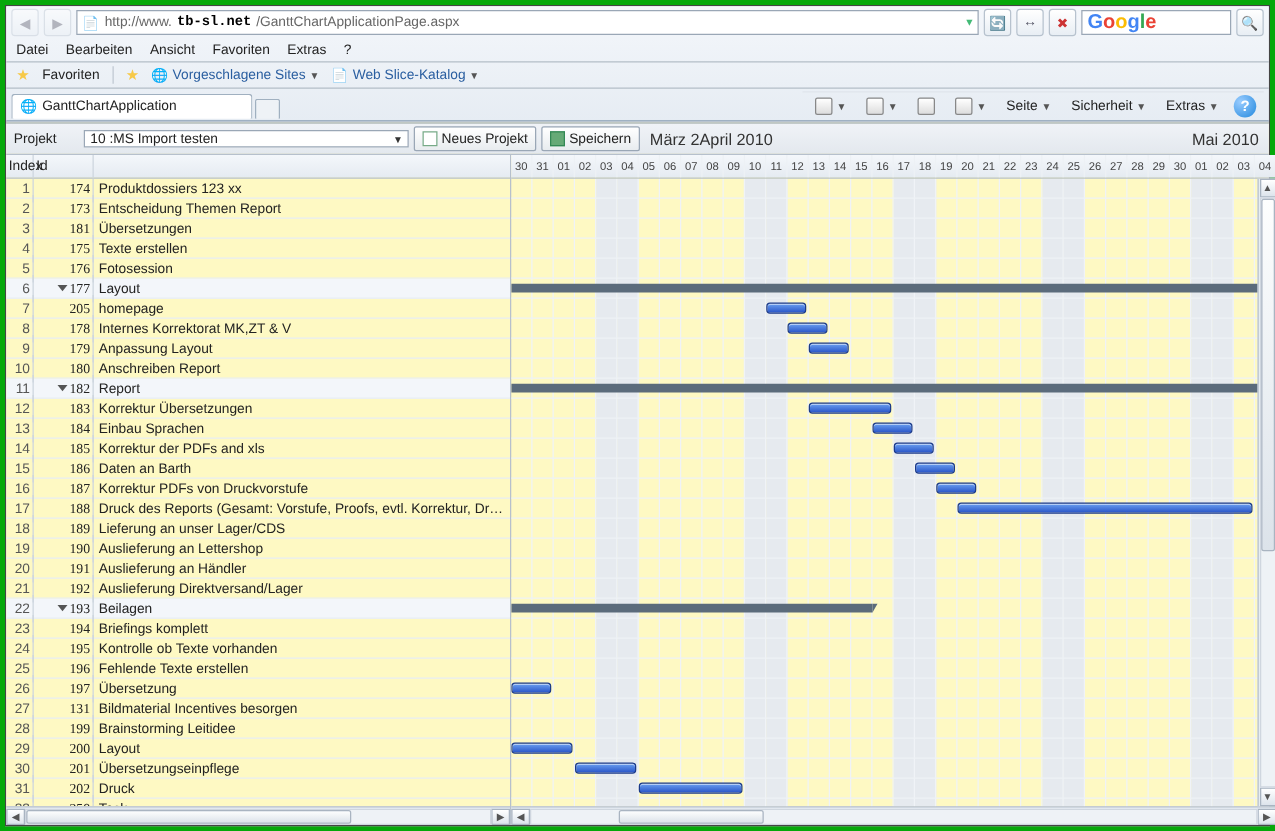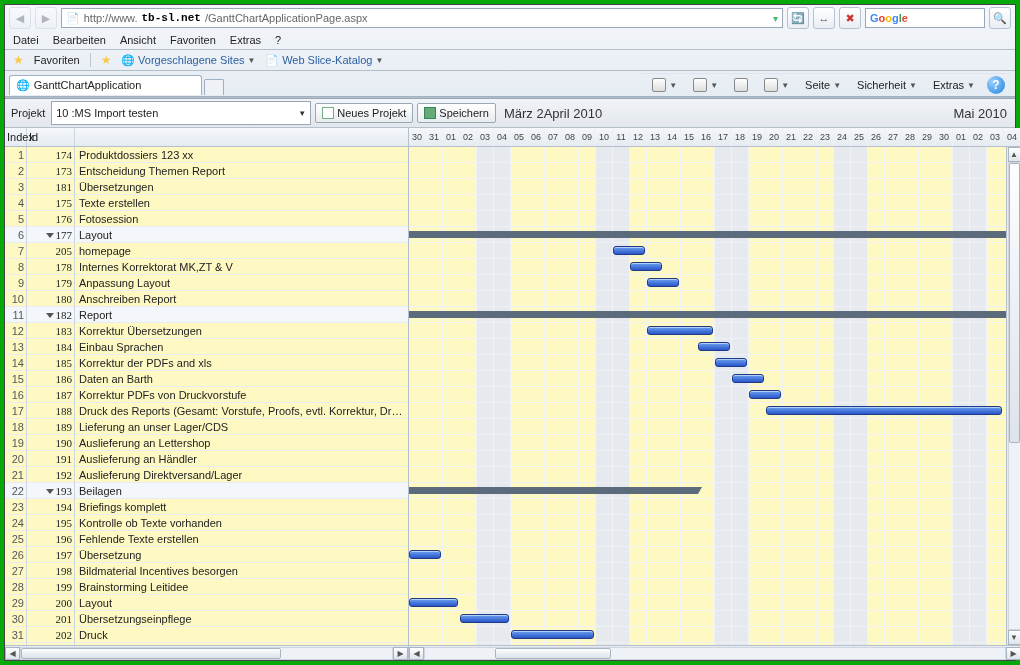--- a/index.html
+++ b/index.html
@@ -7,21 +7,21 @@
   .outer { position: absolute; top: 4px; left: 4px; right: 4px; bottom: 4px; background: #eef2f6; border: 1px solid #444; display: flex; flex-direction: column; }
   
   .browser-chrome { background: linear-gradient(#f4f7fb,#e6ecf3); border-bottom: 1px solid #b4bec8; }
   .nav-row { display: flex; align-items: center; gap: 4px; padding: 2px 4px; }
   .nav-btn { width: 22px; height: 22px; border: 1px solid #b7c2ce; border-radius: 3px; background: linear-gradient(#fff,#e8eef4); display: flex; align-items: center; justify-content: center; font-size: 11px; color: #556; }
   .nav-btn.dim { opacity: .4; }
   .url-bar { flex: 1; display: flex; align-items: center; background: #fff; border: 1px solid #9aa7b6; height: 20px; padding: 0 4px; gap: 4px; color: #666; }
   .url-bar .bold { color: #000; font-weight: bold; font-family: Liberation Mono, monospace; }
   .url-bar .tri { color: #4b7; font-size: 10px; }
   .srch-box { width: 120px; display: flex; align-items: center; background: #fff; border: 1px solid #9aa7b6; height: 20px; padding: 0 4px; gap: 4px; }
-  .google-g { font-weight: bold; font-size: 11px; }
+  .google-g { font-weight: bold; font-size: 16px; }
   .google-g span:nth-child(1){color:#4285f4;} .google-g span:nth-child(2){color:#ea4335;} .google-g span:nth-child(3){color:#fbbc05;} .google-g span:nth-child(4){color:#4285f4;} .google-g span:nth-child(5){color:#34a853;} .google-g span:nth-child(6){color:#ea4335;}
   .menu-row { display: flex; gap: 14px; padding: 3px 8px; border-bottom: 1px solid #b4bec8; }
   .menu-row span { cursor: default; }
   .fav-row { display: flex; align-items: center; gap: 10px; padding: 3px 8px; border-bottom: 1px solid #b4bec8; }
   .star { color: #f7c948; font-size: 12px; }
   .fav-item { display: flex; align-items: center; gap: 3px; color: #2a5ea0; }
   .fav-item .drop { font-size: 8px; color: #555; }
   .divider-v { width: 1px; height: 14px; background: #c0c8d2; }
   .tab-row { display: flex; align-items: center; padding: 2px 4px 0 4px; border-bottom: 1px solid #9fb1c3; justify-content: space-between; }
   .tab { display: flex; align-items: center; gap: 4px; background: #fff; border: 1px solid #a0b0c0; border-bottom: none; border-radius: 3px 3px 0 0; padding: 3px 60px 3px 6px; font-size: 11px; }
@@ -30,21 +30,21 @@
   .tool-btn { display: flex; align-items: center; gap: 3px; padding: 1px 4px; }
   .tool-btn .drop { font-size: 8px; color: #555; }
   .ico { width: 14px; height: 14px; display: inline-block; border: 1px solid #888; border-radius: 2px; background: linear-gradient(#fff,#ddd); }
   .spacer { flex: 1; }
   .question { width: 18px; height: 18px; border-radius: 50%; background: radial-gradient(circle at 30% 30%, #9cf, #28d); color: #fff; display: flex; align-items: center; justify-content: center; font-weight: bold; font-size: 12px; }
 
   
   .app { flex: 1; display: flex; flex-direction: column; min-height: 0; background: #fef9c3; border-top: 1px solid #9aa8b6; }
   .app-toolbar { display: flex; align-items: center; gap: 4px; padding: 2px 4px; background: linear-gradient(#f0f3f7,#e3e8ee); border-bottom: 1px solid #b6c0cc; }
   .app-lbl { padding: 0 2px; }
-  .proj-select { flex: 0 0 260px; display: flex; align-items: center; justify-content: space-between; background: #fff; border: 1px solid #9aa7b6; height: 24px; padding: 0 4px; }
+  .proj-select { flex: 0 0 260px; display: flex; align-items: center; justify-content: space-between; background: #fff; border: 1px solid #9aa7b6; height: 14px; padding: 0 4px; margin-left: 16px; }
   .proj-select .drop { font-size: 8px; color: #333; }
   .t-btn { display: flex; align-items: center; gap: 3px; background: linear-gradient(#fff,#e8ecef); border: 1px solid #9aa7b6; border-radius: 2px; padding: 1px 6px; height: 20px; }
   .t-btn .sq { width: 12px; height: 12px; border: 1px solid #7a8; background: #fff; }
   .t-btn .disk { width: 12px; height: 12px; background: #6a7; border: 1px solid #385; }
   .timeline-head { flex: 1; display: flex; align-items: flex-start; padding: 0 4px; font-size: 13px; color: #333; justify-content: space-between; }
   .timeline-head .lh { white-space: nowrap; }
   .timeline-head .rh { white-space: nowrap; }
 
   .app-body { flex: 1; display: flex; min-height: 0; }
   .left-pane { width: 404px; display: flex; flex-direction: column; border-right: 1px solid #b6c0cc; min-height: 0; }
@@ -326,21 +326,21 @@
               <div class="col-id">196</div>
               <div class="col-bet">Fehlende Texte erstellen</div>
             </div>
             <div class="grow">
               <div class="col-index">26</div>
               <div class="col-id">197</div>
               <div class="col-bet">Übersetzung</div>
             </div>
             <div class="grow">
               <div class="col-index">27</div>
-              <div class="col-id">198</div>
+              <div class="col-id">131</div>
               <div class="col-bet">Bildmaterial Incentives besorgen</div>
             </div>
             <div class="grow">
               <div class="col-index">28</div>
               <div class="col-id">199</div>
               <div class="col-bet">Brainstorming Leitidee</div>
             </div>
             <div class="grow">
               <div class="col-index">29</div>
               <div class="col-id">200</div>

